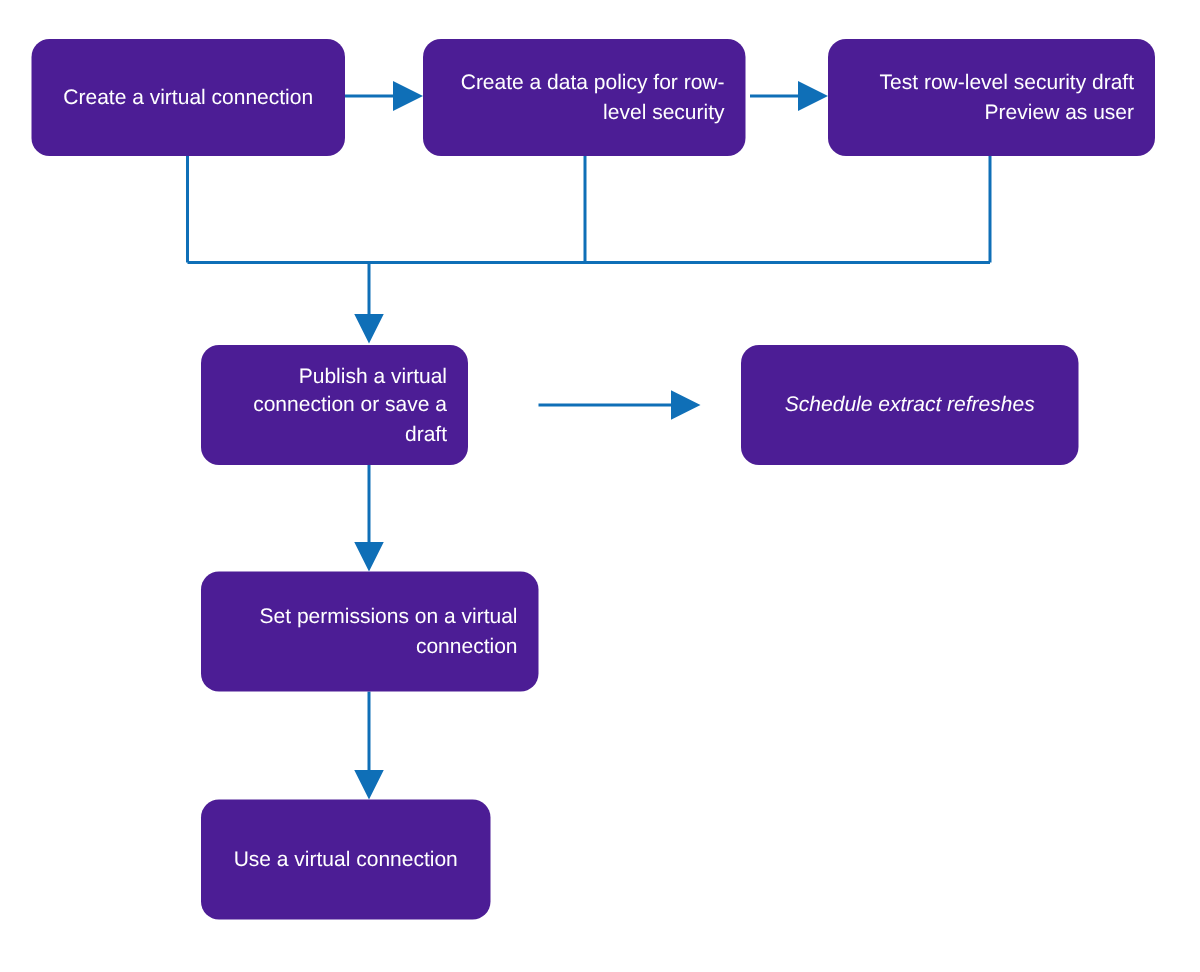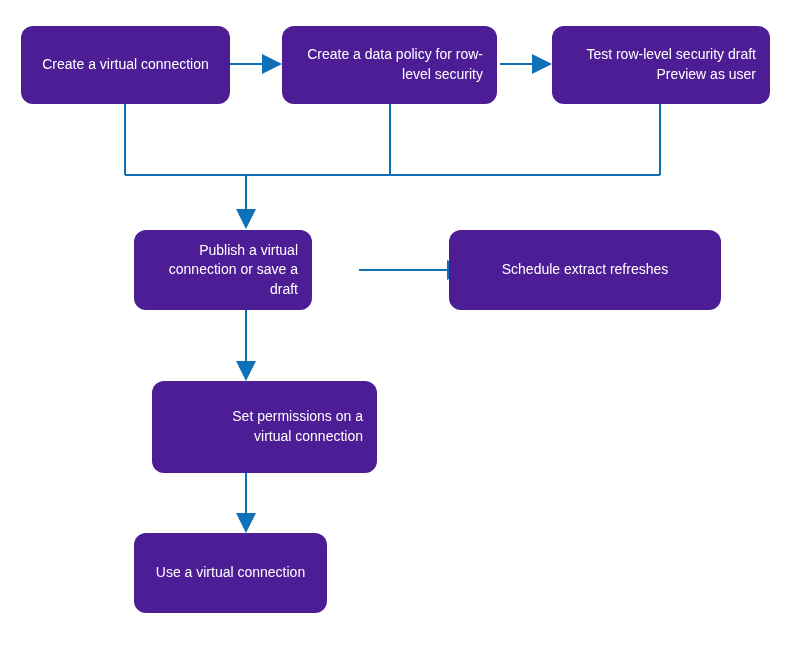--- a/index.html
+++ b/index.html
@@ -87,23 +87,23 @@
 </div>
 
 <div class="box" style="left:552px; top:26px; width:218px; height:78px;">
   <span>Test row-level security draft Preview as user</span>
 </div>
 
 <div class="box" style="left:134px; top:230px; width:178px; height:80px;">
   <span>Publish a virtual connection or save a draft</span>
 </div>
 
-<div class="box" style="left:449px; top:230px; width:272px; height:80px;">
+<div class="box" style="left:494px; top:230px; width:225px; height:80px;font-style:italic;">
   <span>Schedule extract refreshes</span>
 </div>
 
-<div class="box" style="left:152px; top:381px; width:225px; height:92px;padding-left:41px;">
+<div class="box" style="left:134px; top:381px; width:225px; height:80px;">
   <span>Set permissions on a virtual connection</span>
 </div>
 
 <div class="box" style="left:134px; top:533px; width:193px; height:80px;">
   <span>Use a virtual connection</span>
 </div>
 
 </body></html>

